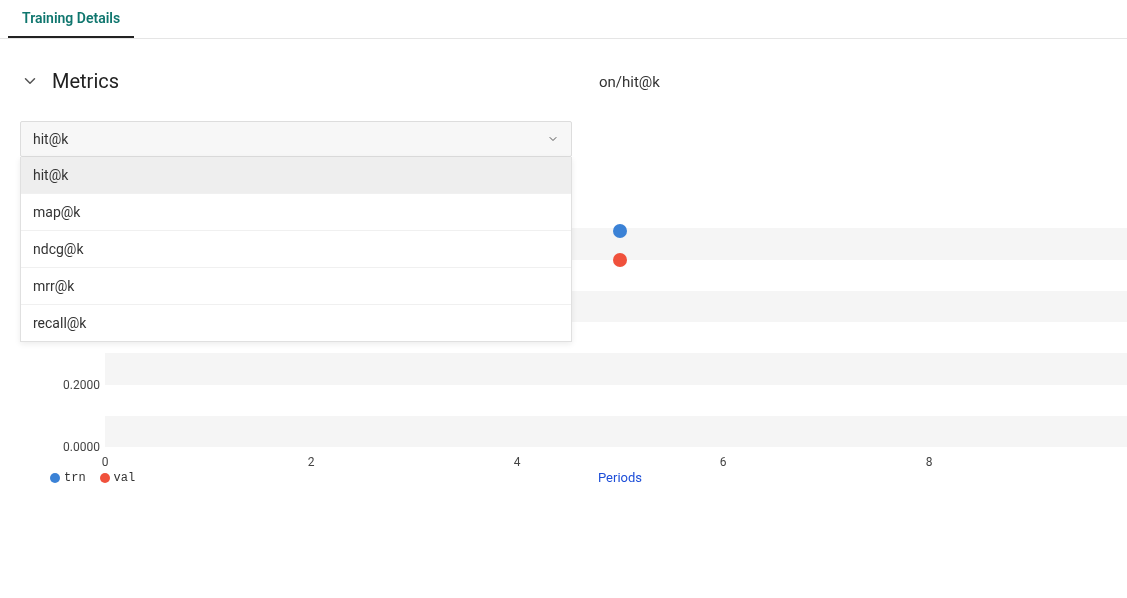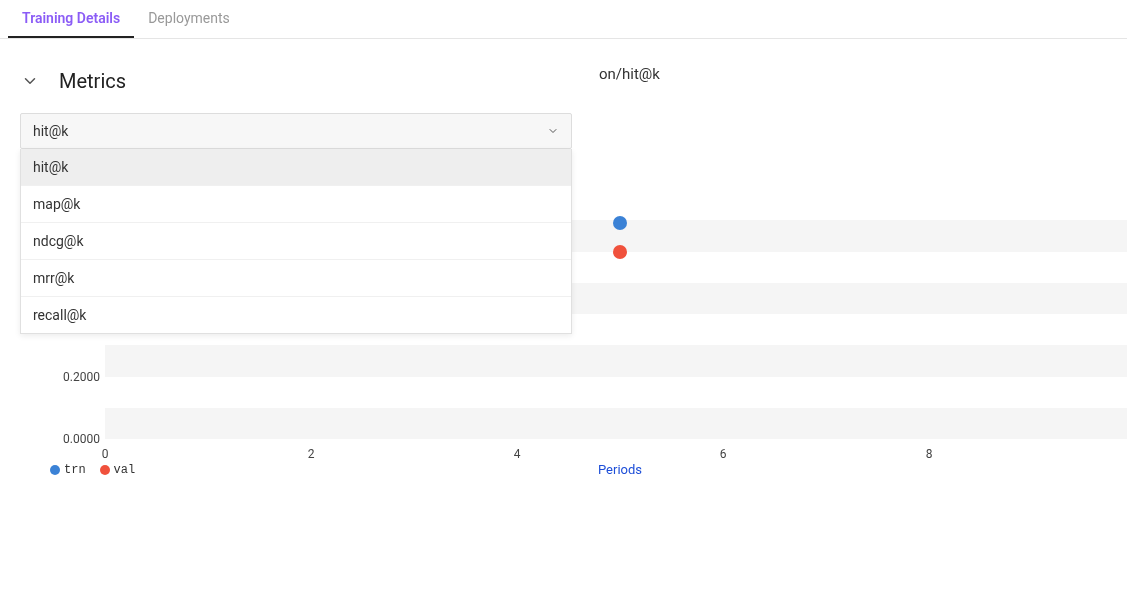--- a/index.html
+++ b/index.html
@@ -18,32 +18,32 @@
     padding: 0 8px;
   }
   .tab {
     padding: 10px 14px;
     font-size: 14px;
     cursor: pointer;
     color: #999;
     border-bottom: 2px solid transparent;
   }
   .tab.active {
-    color: #8b5cf6;
+    color: #0f766e;
     font-weight: 600;
     border-bottom: 2px solid #222;
   }
   .section {
     padding: 30px 20px 0 20px;
   }
   .section-header {
     display: flex;
     align-items: center;
-    gap: 19px;
-    margin-bottom: 20px;
+    gap: 12px;
+    margin-bottom: 28px;
   }
   .section-header h2 {
     font-size: 20px;
     font-weight: 400;
     color: #222;
   }
   .chevron-icon {
     width: 20px;
     height: 20px;
     display: flex;
@@ -170,21 +170,20 @@
     width: 10px;
     height: 10px;
     border-radius: 50%;
   }
 </style>
 </head>
 <body>
 
 <div class="tabs">
   <div class="tab active">Training Details</div>
-  <div class="tab">Deployments</div>
 </div>
 
 <div class="section">
   <div class="section-header">
     <span class="chevron-icon">
       <svg width="18" height="18" viewBox="0 0 24 24" fill="none" stroke-width="2" stroke-linecap="round" stroke-linejoin="round">
           <polyline points="6 9 12 15 18 9"></polyline>
         </svg>
     </span>
     <h2>Metrics</h2>

